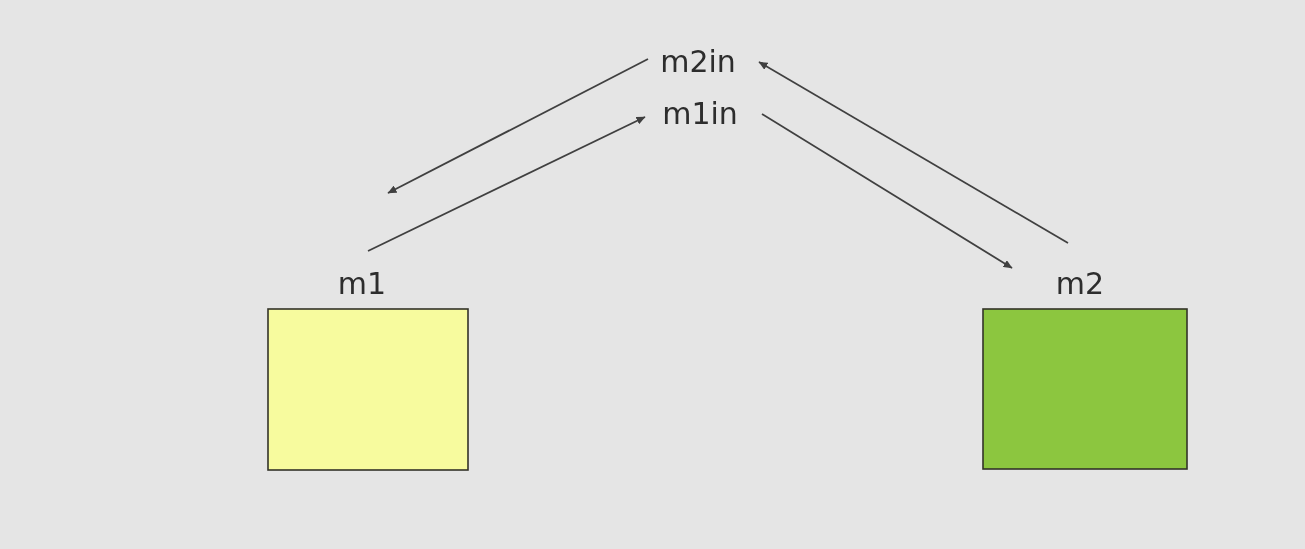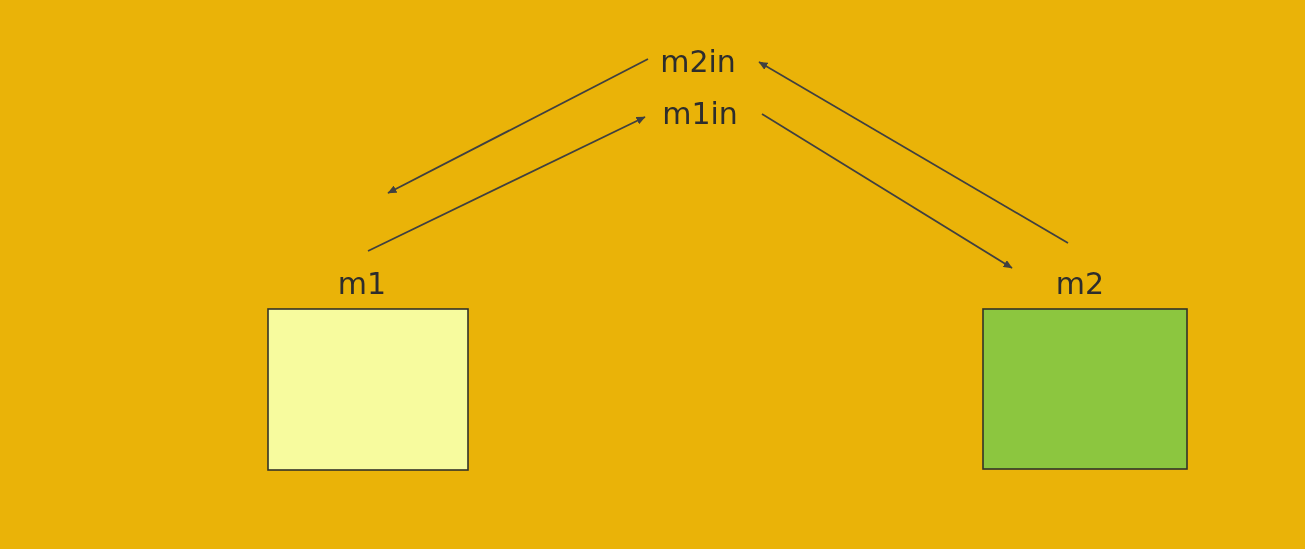--- a/index.html
+++ b/index.html
@@ -4,21 +4,21 @@
 <style>
   html, body {
     margin: 0;
     padding: 0;
     background: #ffffff;
   }
   .canvas {
     position: relative;
     width: 1305px;
     height: 549px;
-    background: #eab308;
+    background: #e5e5e5;
     overflow: hidden;
     font-family: "DejaVu Sans", "Liberation Sans", sans-serif;
   }
   svg text {
     font-family: "DejaVu Sans", "Liberation Sans", sans-serif;
     font-size: 30px;
     fill: #2d2d2d;
   }
   svg line {
     stroke-width: 1.8;

